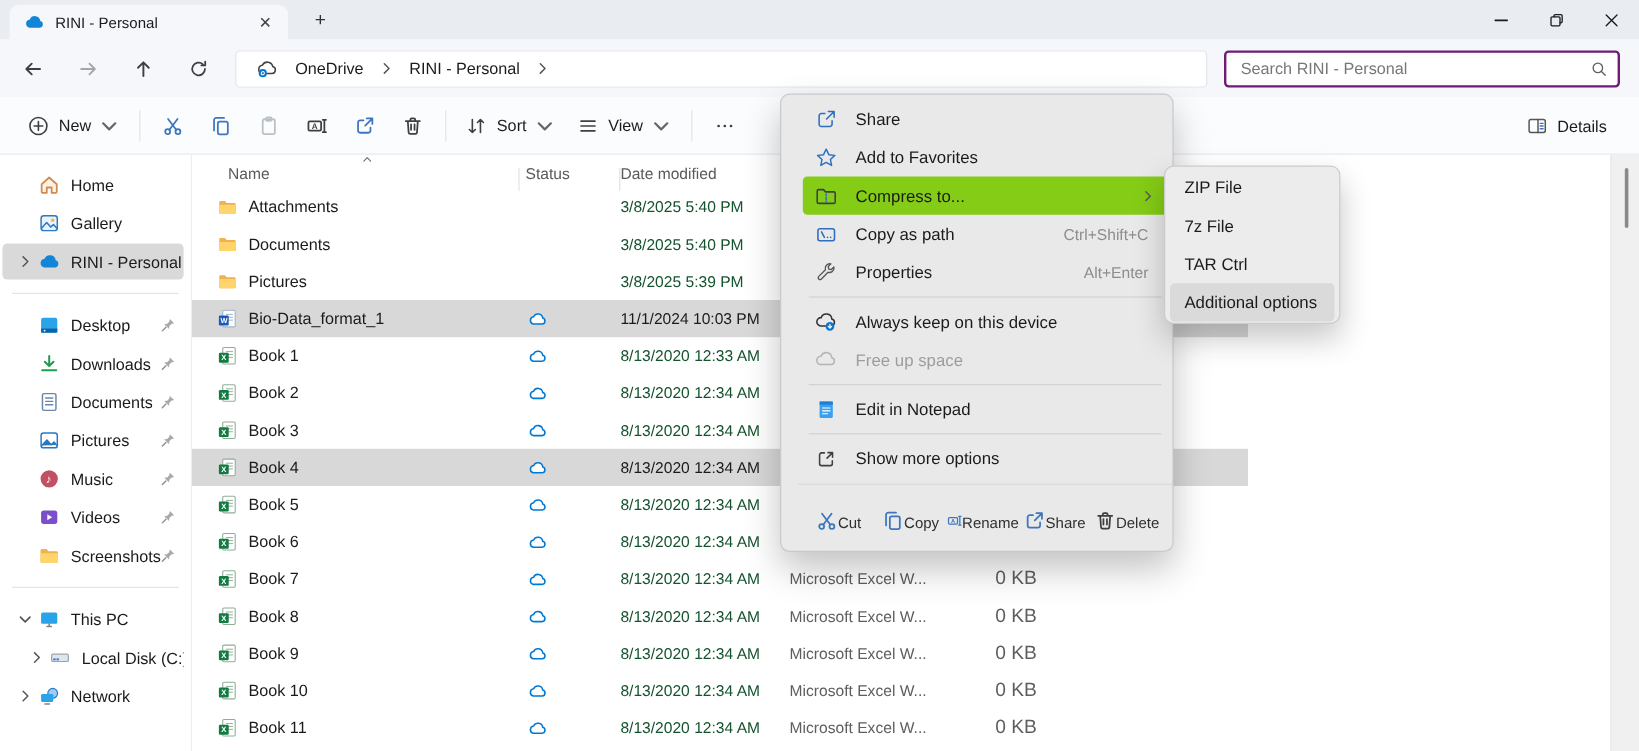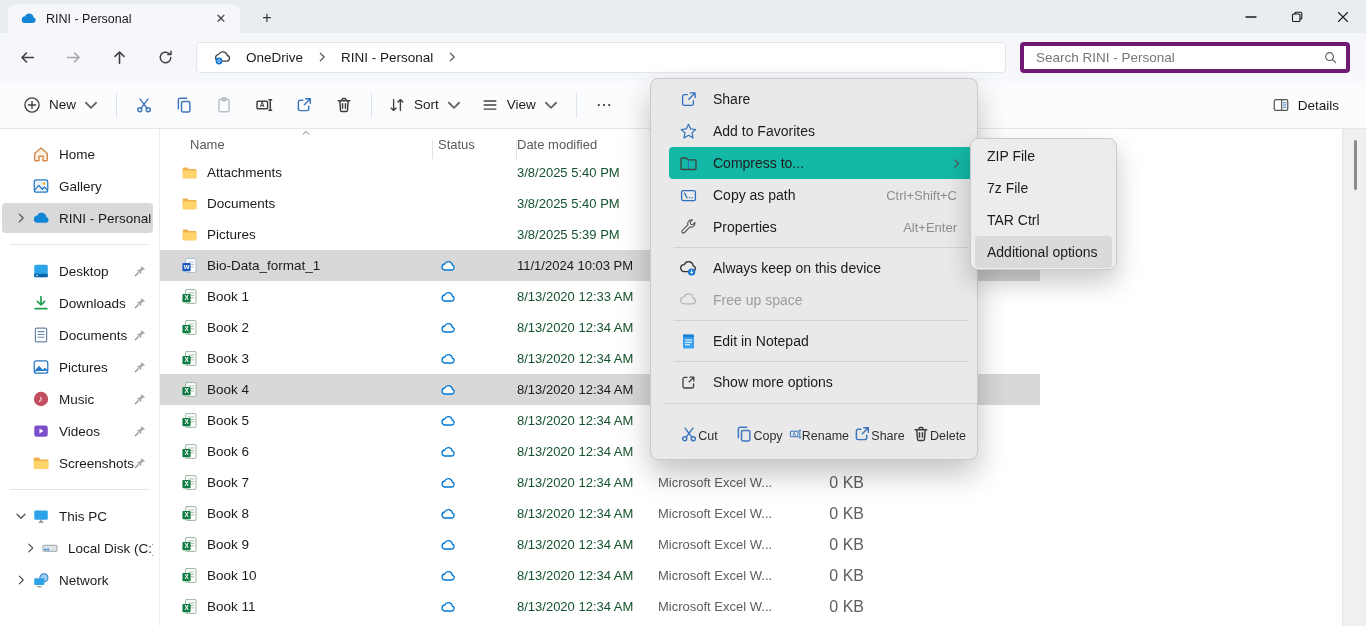--- a/index.html
+++ b/index.html
@@ -21,21 +21,21 @@
 
   
   .navbar { position:absolute; top:33px; left:0; width:1366px; height:48px; background:#f5f7fa; display:flex; align-items:center; }
   .navbtn { width:34px; height:34px; margin-left:12px; border-radius:4px; display:flex; align-items:center; justify-content:center; }
   .navbtn .ic { width:17px; height:17px; }
   .navbtn.first { margin-left:10px; }
   .addressbar { margin-left:14px; width:810px; height:31px; background:#fff; border:1px solid #e2e6ea; border-radius:4px; display:flex; align-items:center; padding:0 10px; }
   .addr-icon { width:19px; height:19px; margin:0 10px 0 6px; }
   .crumb { font-size:13.5px; color:#1b1b1b; padding:3px 4px; border-radius:3px; }
   .crumb-sep { width:14px; height:14px; margin:0 8px; color:#555; }
-  .searchbox { margin-left:14px; width:330px; height:31px; background:#fff; border:4px solid #701a75; border-radius:4px; display:flex; align-items:center; padding:0 8px 0 12px; }
+  .searchbox { margin-left:14px; width:330px; height:31px; background:#fff; border:2px solid #701a75; border-radius:4px; display:flex; align-items:center; padding:0 8px 0 12px; }
   .searchbox input { flex:1; border:none; outline:none; font-family:"Liberation Sans",sans-serif; font-size:13.5px; color:#333; background:transparent; }
   .searchbox input::placeholder { color:#767676; }
   .search-ic { width:15px; height:15px; color:#5f5f5f; }
 
   
   .toolbar { position:absolute; top:81px; left:0; width:1366px; height:48px; background:#fbfcfd; border-bottom:1px solid #e4e7eb; display:flex; align-items:center; }
   .tb-btn { height:34px; display:flex; align-items:center; padding:0 9px; border-radius:4px; color:#1b1b1b; }
   .tb-btn .ic { width:18px; height:18px; }
   .tb-label { margin-left:8px; font-size:13.5px; }
   .tb-chev { width:12px; height:12px; margin-left:6px; color:#666; }
@@ -79,21 +79,21 @@
   .c-size { width:60px; font-size:16px; color:#5e5e5e; justify-content:flex-end; padding-right:12px; }
   .frow.selected .c-date { color:#1b1b1b; }
 
   
   .scrolltrack { position:absolute; right:0; top:129px; width:24px; height:497px; background:#f0f0f0; border-left:1px solid #e6e6e6; }
   .scrollthumb { position:absolute; right:9px; top:11px; width:3px; height:50px; background:#8a8a8a; border-radius:2px; }
 
   
   .ctxmenu { position:absolute; left:650px; top:78px; width:328px; background:#e9e9e9; border:1px solid #c9c9c9; border-radius:8px; box-shadow:0 14px 30px rgba(0,0,0,.24); padding:4px 0 0 14px; z-index:20; }
   .mi { height:32px; margin:0 4px; padding:0 10px 0 10px; display:flex; align-items:center; border-radius:4px; }
-  .mi.hover { background:#14b8a6; }
+  .mi.hover { background:#84cc16; }
   .mi-ic { width:19px; height:19px; margin-right:15px; flex:none; color:#404040; }
   .mi-label { flex:1; font-size:14px; color:#1b1b1b; white-space:nowrap; }
   .mi.disabled .mi-label { color:#9d9d9d; }
   .mi-shortcut { font-size:13px; color:#8d8d8d; margin-right:6px; }
   .mi-sub { width:13px; height:13px; color:#555; }
   .m-sep { height:1px; background:#d2d2d2; margin:4px 9px; }
   .m-actions { margin-top:5px; height:56px; border-top:1px solid #d2d2d2; display:flex; padding:4px 0 0 4px; border-radius:0 0 8px 8px; }
   .act { width:60px; display:flex; flex-direction:row; align-items:center; justify-content:center; border-radius:4px; }
   .act .ic { width:18px; height:18px; }
   .act-label { font-size:12.5px; color:#2f2f2f; margin-top:4px; }

